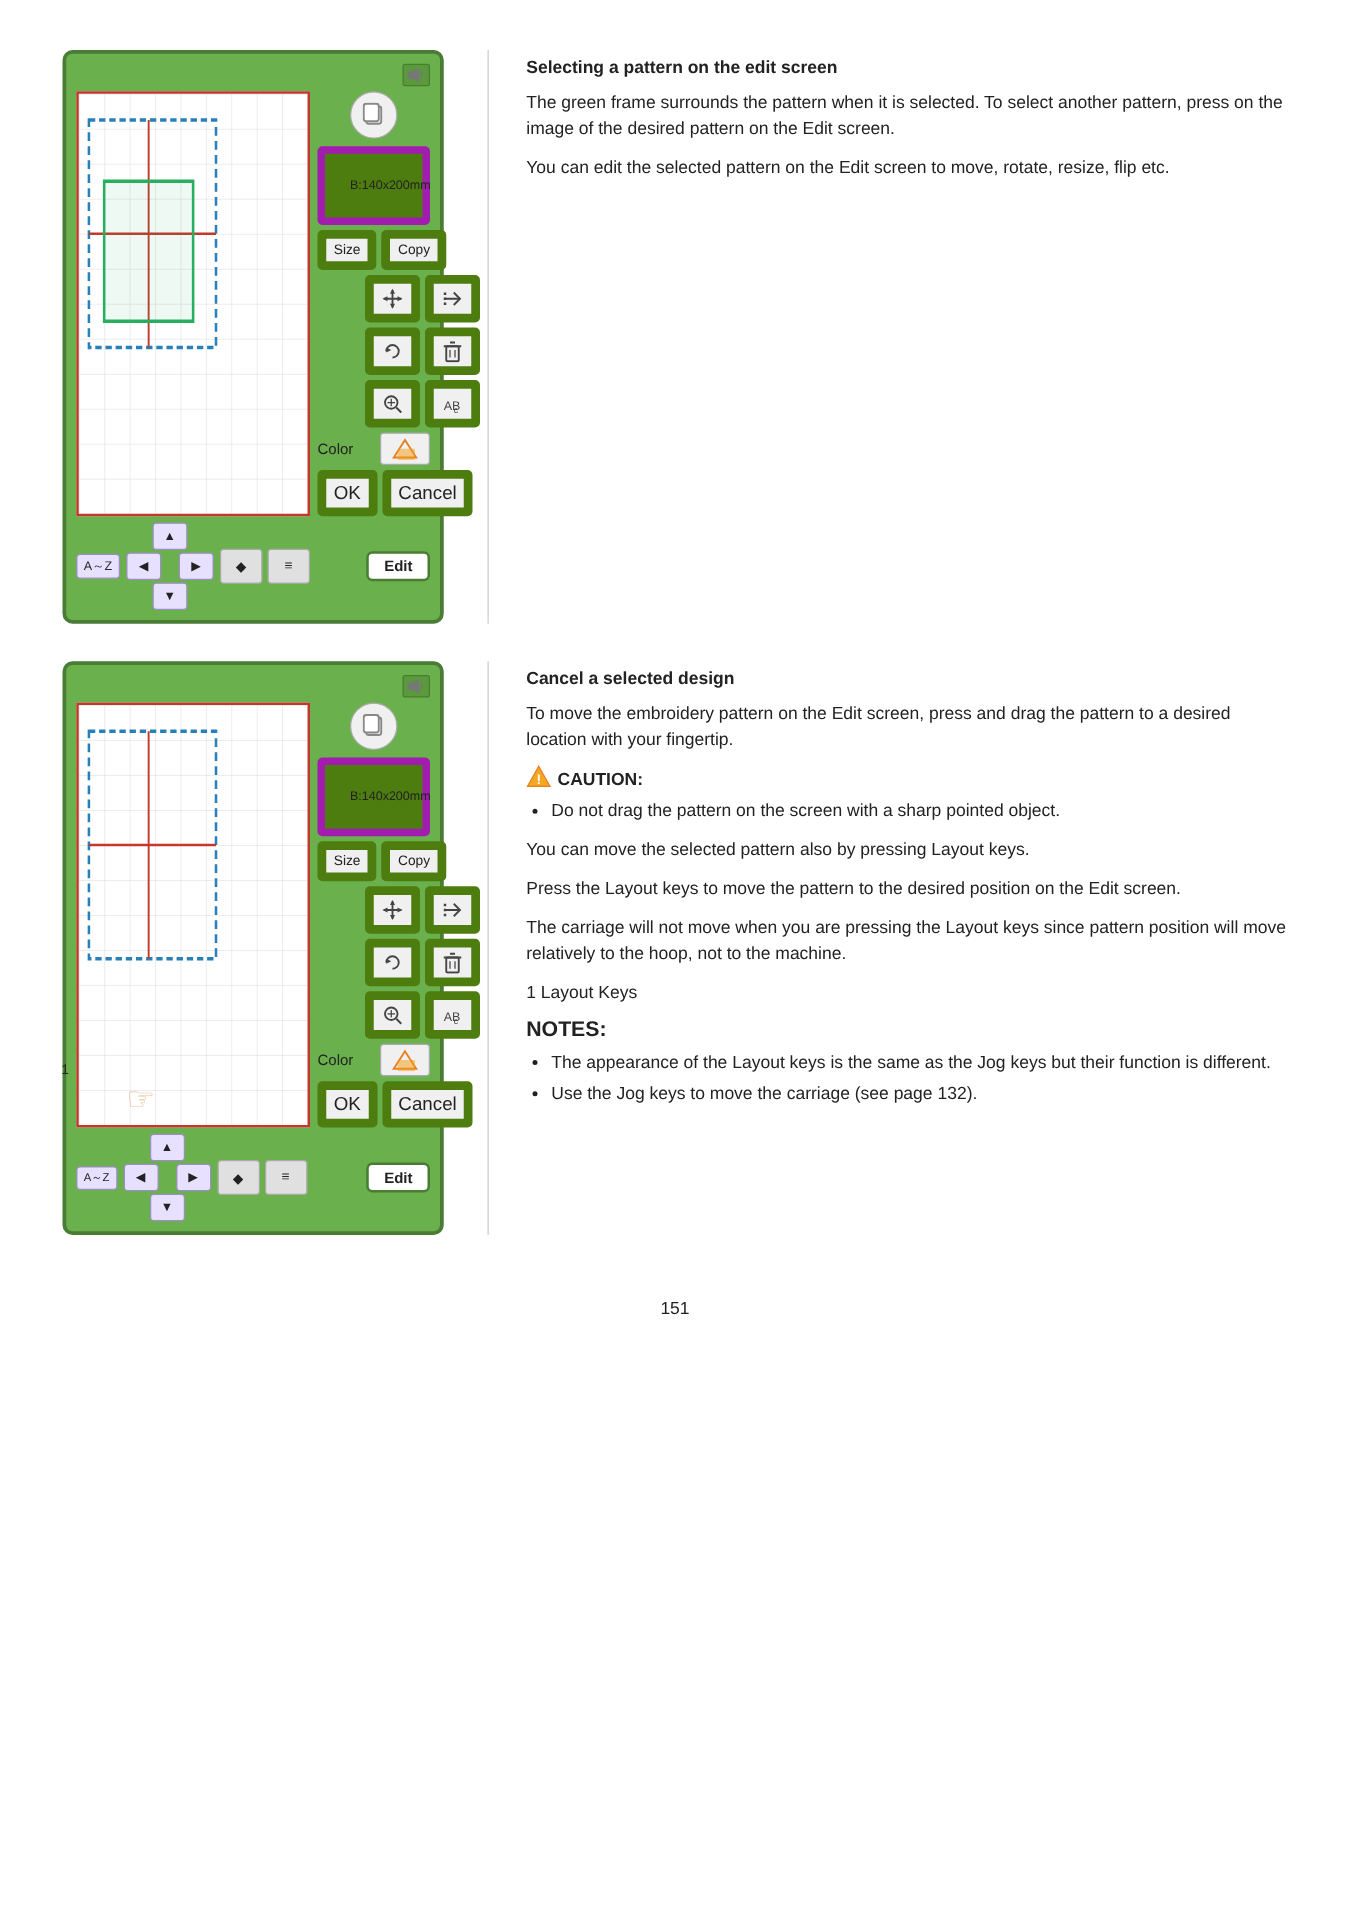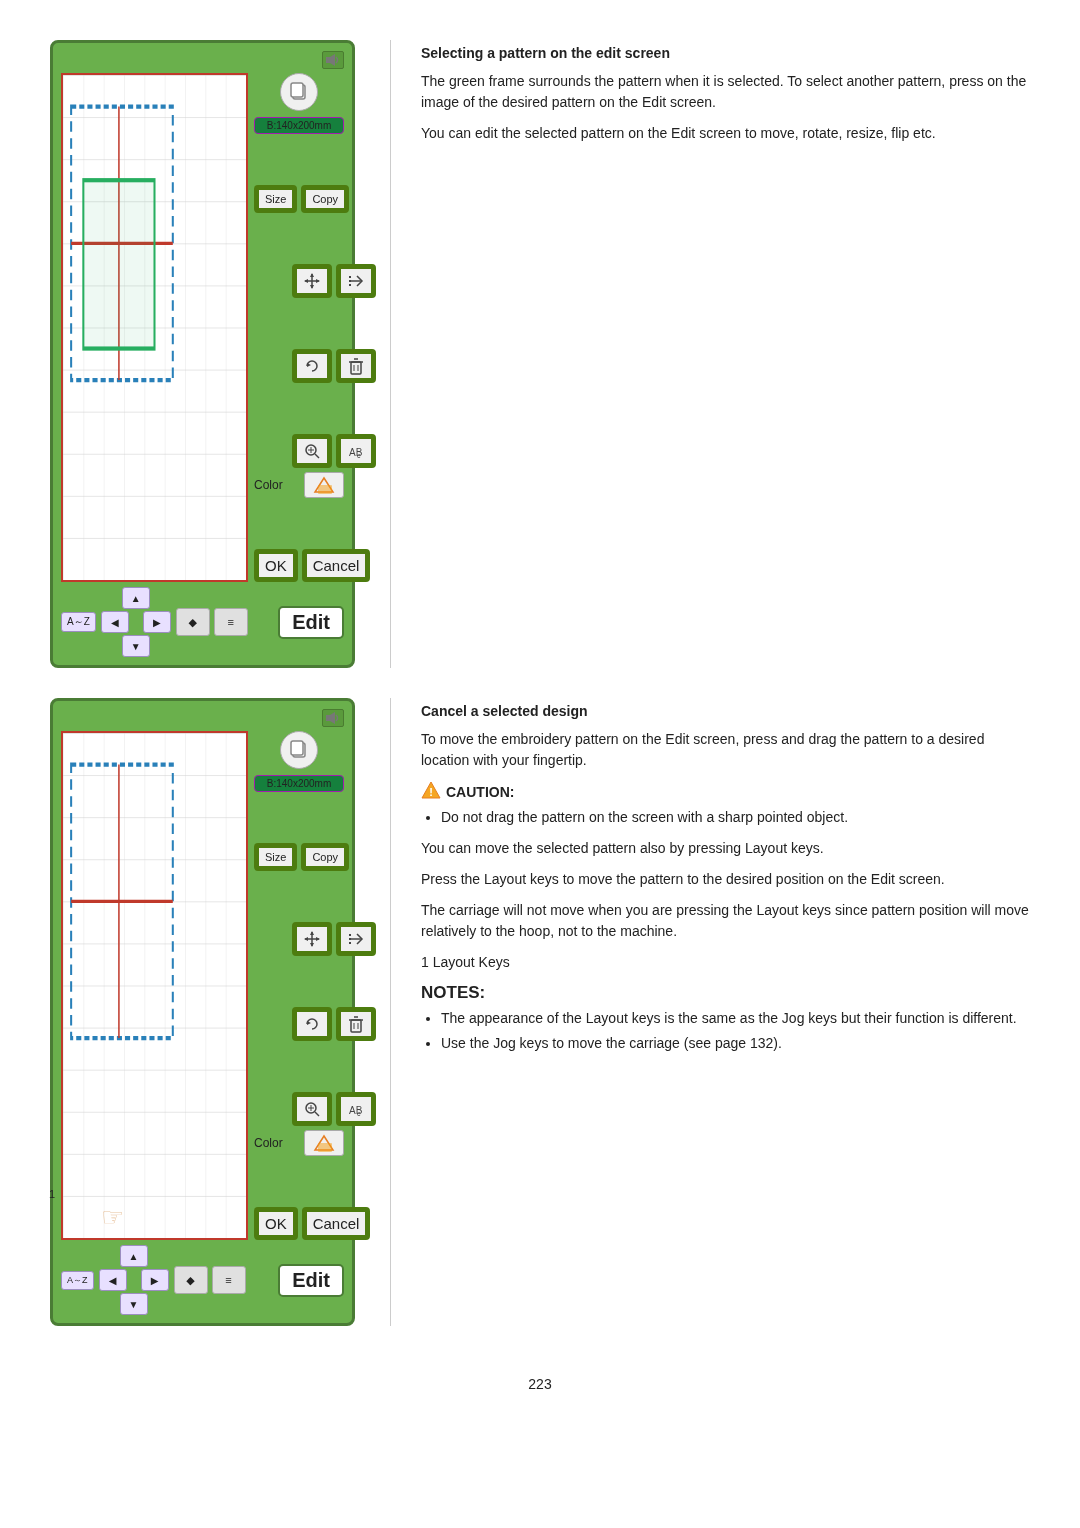--- a/index.html
+++ b/index.html
@@ -122,57 +122,56 @@
       height: 100%;
     }
     .emu-right-panel {
       display: flex;
       flex-direction: column;
       gap: 4px;
       width: 90px;
     }
     .emu-btn {
       background: #f0f0f0;
-      border: 5px solid #4d7c0f;
+      border: 7px solid #4d7c0f;
       border-radius: 4px;
       padding: 3px 6px;
       font-size: 11px;
       text-align: center;
       cursor: pointer;
       min-height: 26px;
       display: flex;
       align-items: center;
       justify-content: center;
-      margin-top: 47px;
     }
     .emu-size-copy-row {
       display: flex;
       gap: 4px;
     }
     .emu-size-copy-row .emu-btn {
       flex: 1;
       font-size: 11px;
     }
     .emu-icon-row {
       display: flex;
       gap: 4px;
       padding-left: 38px;
     }
     .emu-icon-row .emu-btn {
       flex: 1;
       min-height: 28px;
       font-size: 13px;
     }
     .emu-dimension-label {
-      background: #15803d;
-      border: 1px solid #a21caf;
+      background: #4d7c0f;
+      border: 6px solid #a21caf;
       border-radius: 4px;
       font-size: 10px;
       text-align: center;
-      padding: 2px;
+      padding: 20px;
       width: 100%;
     }
     .emu-bottom-bar {
       display: flex;
       gap: 5px;
       margin-top: 5px;
       align-items: center;
     }
     .emu-nav-cluster {
       display: flex;
@@ -213,21 +212,21 @@
       align-items: center;
       justify-content: center;
       font-size: 11px;
       cursor: pointer;
     }
     .emu-edit-btn {
       background: #fff;
       border: 2px solid #4a7c35;
       border-radius: 5px;
       padding: 3px 12px;
-      font-size: 20px;
+      font-size: 12px;
       font-weight: bold;
       color: #222;
     }
     .emu-az-btn {
       background: #e8e0ff;
       border: 1px solid #9b8ec0;
       border-radius: 3px;
       padding: 2px 5px;
       font-size: 10px;
       cursor: pointer;
@@ -602,14 +601,14 @@
       <div class="notes-block">
         <div class="notes-title">NOTES:</div>
         <ul class="bullet-list">
           <li>The appearance of the Layout keys is the same as the Jog keys but their function is different.</li>
           <li>Use the Jog keys to move the carriage (see page 132).</li>
         </ul>
       </div>
     </div>
   </div>
 
-  <div class="page-number">223</div>
+  <div class="page-number">151</div>
 </div>
 
 </body></html>

